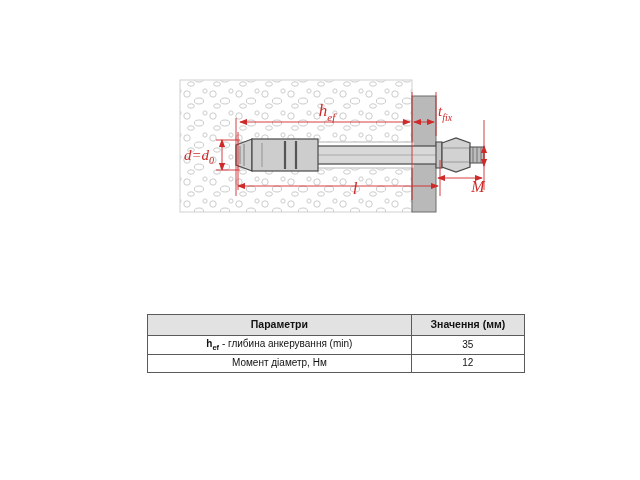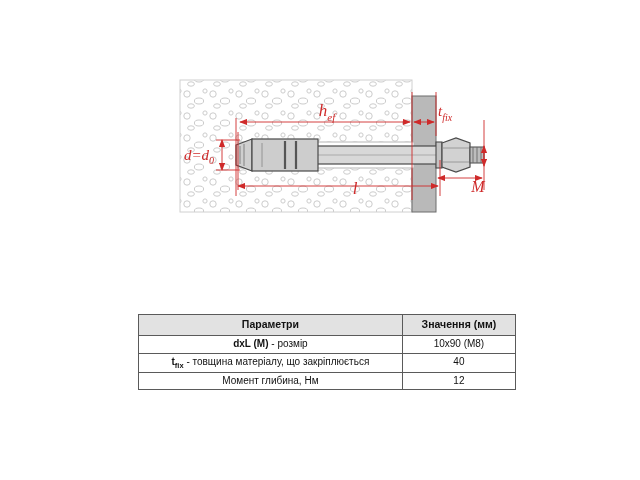--- a/index.html
+++ b/index.html
@@ -32,21 +32,21 @@
 
   .dim-label {
     font-family: "Liberation Serif", serif;
     fill: #cf2a2a;
     font-style: italic;
   }
 
   
   #spec-table-wrap {
     position: absolute;
-    left: 138px;
+    left: 147px;
     top: 314px;
     width: 368px;
   }
   table.spec {
     border-collapse: collapse;
     width: 378px;
     font-size: 10px;
     color: #111;
   }
   table.spec th, table.spec td {
@@ -189,27 +189,23 @@
 
 <div id="spec-table-wrap">
   <table class="spec">
     <thead>
       <tr>
         <th class="param">Параметри</th>
         <th class="value">Значення (мм)</th>
       </tr>
     </thead>
     <tbody>
-      <tr class="row-first">
-        <td class="param"><span class="b">dxL (M)</span><span> - розмір</span></td>
-        <td class="value b">10x90 (M8)</td>
+      <tr>
+        <td class="param"><span class="b">h</span><span class="sub b">ef</span><span> - глибина анкерування (min)</span></td>
+        <td class="value">35</td>
       </tr>
       <tr>
-        <td class="param"><span class="b">t</span><span class="sub b">fix</span><span> - товщина матеріалу, що закріплюється</span></td>
-        <td class="value">40</td>
-      </tr>
-      <tr>
-        <td class="param"><span>Момент глибина, Нм</span></td>
+        <td class="param"><span>Момент діаметр, Нм</span></td>
         <td class="value">12</td>
       </tr>
     </tbody>
   </table>
 </div>
 
 </body></html>

